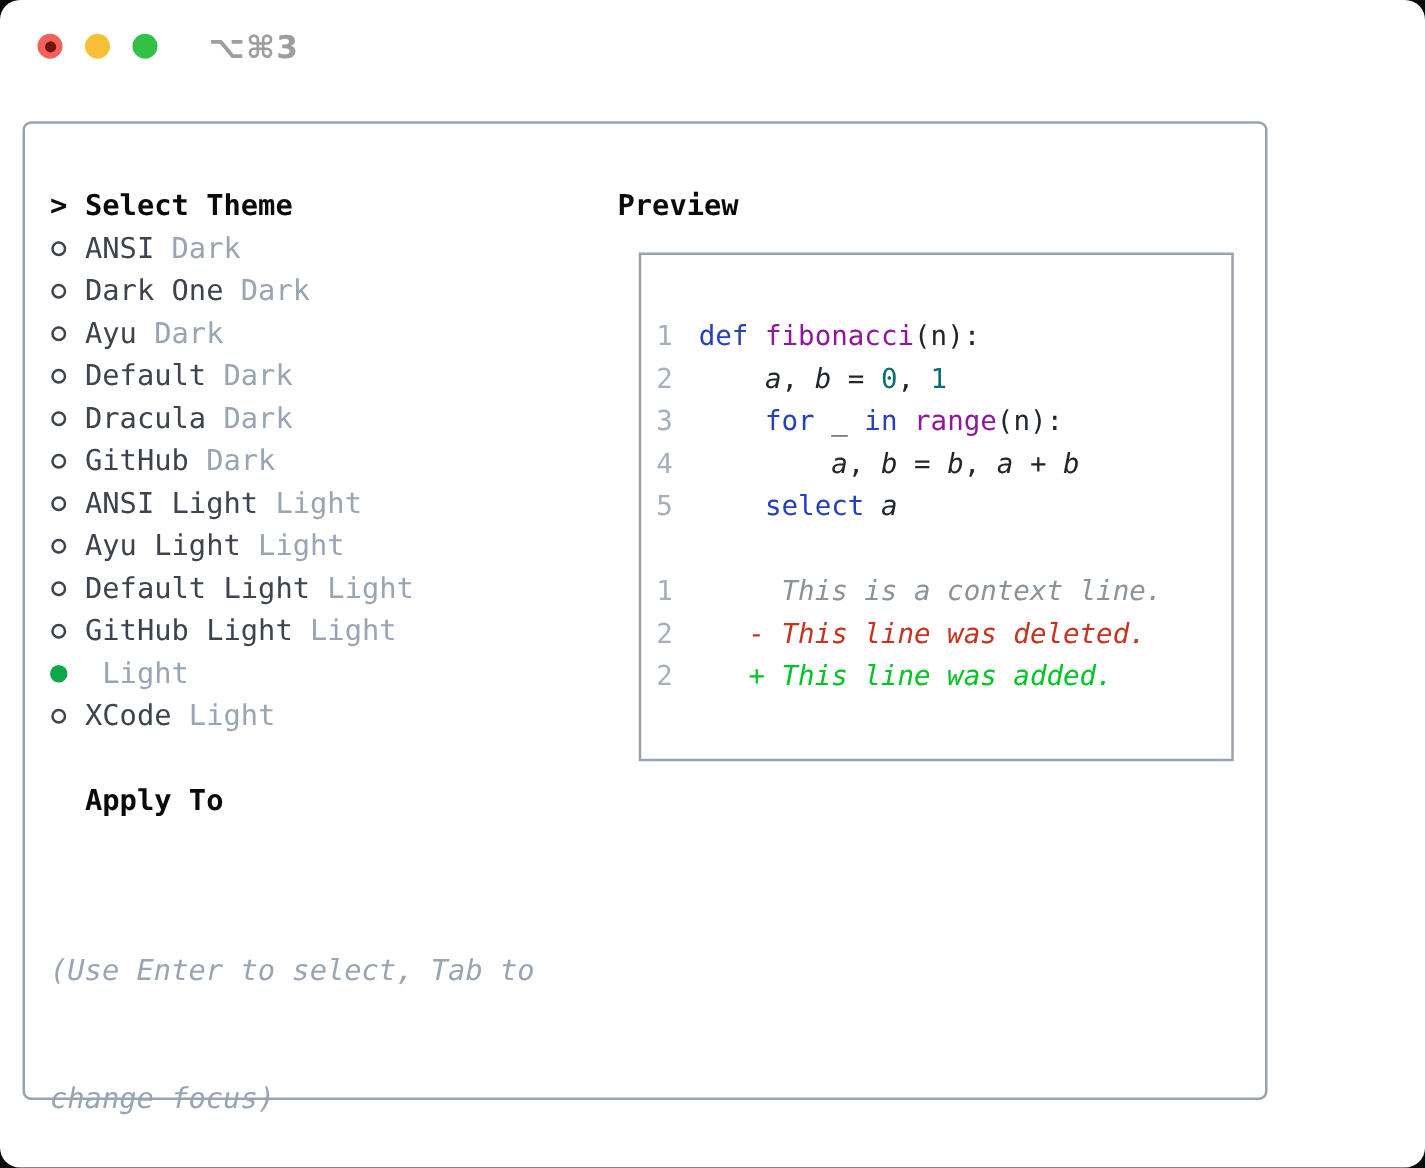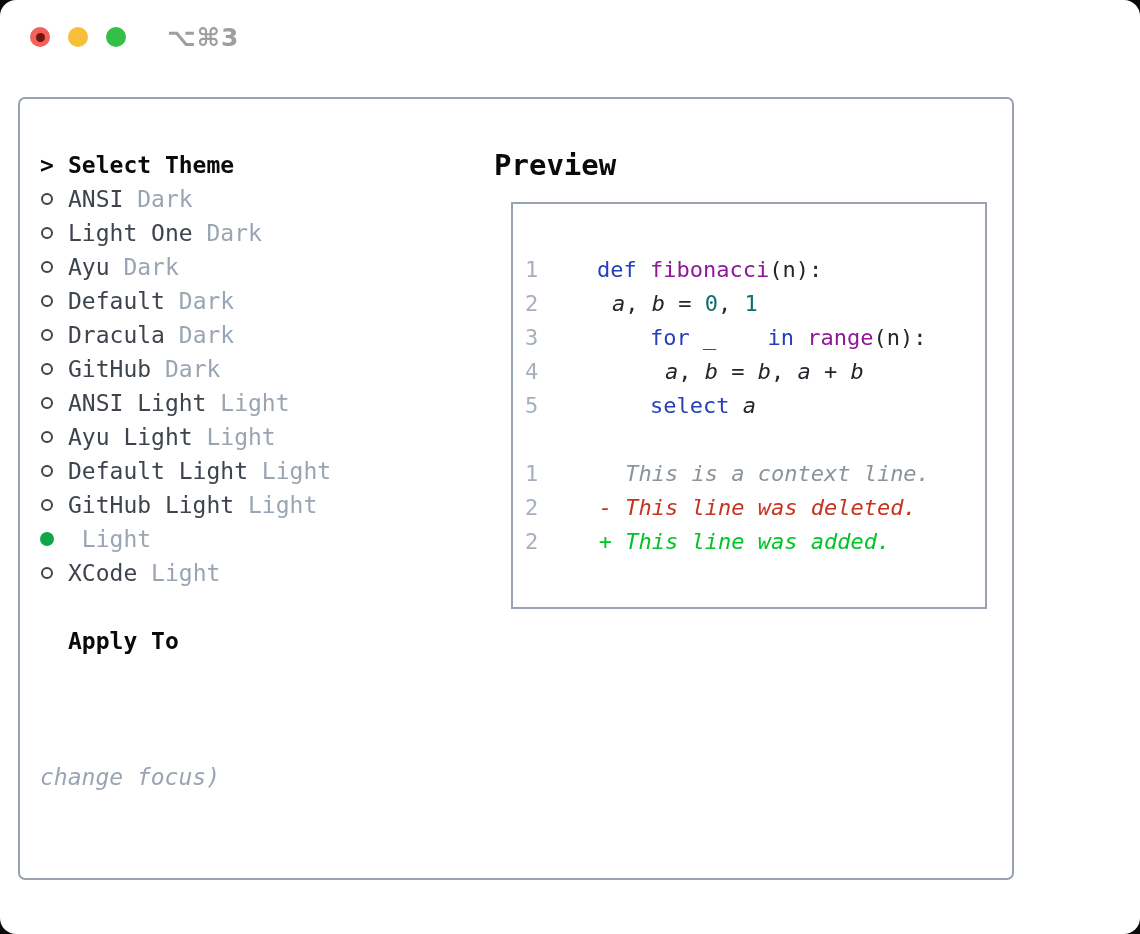--- a/index.html
+++ b/index.html
@@ -66,36 +66,36 @@
   .apply-header { margin-top: 34px; }
   .help {
     margin-top: 34px;
     color: var(--help_text);
     font-style: italic;
     white-space: pre;
   }
   
   .preview-title {
     position: absolute; left: 474px; top: 49px;
-    font-size: 29px; line-height: 34px; font-weight: 700;
+    font-size: 23px; line-height: 34px; font-weight: 700;
     color: var(--header_text);
   }
   .preview-box {
     position: absolute; left: 491px; top: 103px;
     width: 476px; height: 407px;
     border: 2px solid var(--border);
     box-sizing: border-box;
     padding: 48px 0 0 12px;
     overflow: hidden;
   }
   .code-row { height: 34px; display: flex; align-items: center; font-size: 22px; white-space: pre; }
   .lnum { display: inline-block; width: 34px; flex: 0 0 34px; color: var(--line_number); }
   .ccontent { white-space: pre; color: var(--code_plain); }
   .tok-p { color: var(--code_plain); }
-  .tok-k { color: var(--keyword); margin-left: 38px; }
+  .tok-k { color: var(--keyword); }
   .tok-f { color: var(--function); }
   .tok-n { color: var(--number_literal); }
   .tok-v { color: var(--code_plain); font-style: italic; }
   .diff-block { margin-top: 34px; }
   .diff-context { color: var(--diff_context); font-style: italic; }
   .diff-deleted { color: var(--diff_deleted); font-style: italic; }
   .diff-added   { color: var(--diff_added);   font-style: italic; text-align: center; }
 </style>
 </head>
 <body>
@@ -114,40 +114,41 @@
   <div class="panel">
 
     <div class="left-col">
       <div class="row">
         <span class="marker"><span class="prompt">&gt;</span></span>
         <span class="header-label">Select Theme</span>
       </div>
 
       <div id="theme-list">
           <div class="row"><span class="marker"><span class="circle"></span></span><span class="tname">ANSI</span><span class="tvariant"> Dark</span></div>
-          <div class="row"><span class="marker"><span class="circle"></span></span><span class="tname">Light One</span><span class="tvariant"> Dark</span></div>
+          <div class="row"><span class="marker"><span class="circle"></span></span><span class="tname">Dark One</span><span class="tvariant"> Dark</span></div>
           <div class="row"><span class="marker"><span class="circle"></span></span><span class="tname">Ayu</span><span class="tvariant"> Dark</span></div>
           <div class="row"><span class="marker"><span class="circle"></span></span><span class="tname">Default</span><span class="tvariant"> Dark</span></div>
           <div class="row"><span class="marker"><span class="circle"></span></span><span class="tname">Dracula</span><span class="tvariant"> Dark</span></div>
           <div class="row"><span class="marker"><span class="circle"></span></span><span class="tname">GitHub</span><span class="tvariant"> Dark</span></div>
           <div class="row"><span class="marker"><span class="circle"></span></span><span class="tname">ANSI Light</span><span class="tvariant"> Light</span></div>
           <div class="row"><span class="marker"><span class="circle"></span></span><span class="tname">Ayu Light</span><span class="tvariant"> Light</span></div>
           <div class="row"><span class="marker"><span class="circle"></span></span><span class="tname">Default Light</span><span class="tvariant"> Light</span></div>
           <div class="row"><span class="marker"><span class="circle"></span></span><span class="tname">GitHub Light</span><span class="tvariant"> Light</span></div>
           <div class="row"><span class="marker"><span class="circle filled"></span></span><span class="tvariant"> Light</span></div>
           <div class="row"><span class="marker"><span class="circle"></span></span><span class="tname">XCode</span><span class="tvariant"> Light</span></div>
         </div>
 
       <div class="row apply-header">
         <span class="marker"></span>
         <span class="header-label">Apply To</span>
       </div>
 
 
       <div class="help">
+        <div>(Use Enter to select, Tab to</div>
         <div>change focus)</div>
       </div>
     </div>
 
     <div class="preview-title">Preview</div>
 
     <div class="preview-box">
       <div id="code-lines">
           <div class="code-row"><span class="lnum">1</span><span class="ccontent"><span class="tok-k">def</span><span class="tok-p"> </span><span class="tok-f">fibonacci</span><span class="tok-p">(n):</span></span></div>
           <div class="code-row"><span class="lnum">2</span><span class="ccontent"><span class="tok-p">    </span><span class="tok-v">a</span><span class="tok-p">, </span><span class="tok-v">b</span><span class="tok-p"> = </span><span class="tok-n">0</span><span class="tok-p">, </span><span class="tok-n">1</span></span></div>

